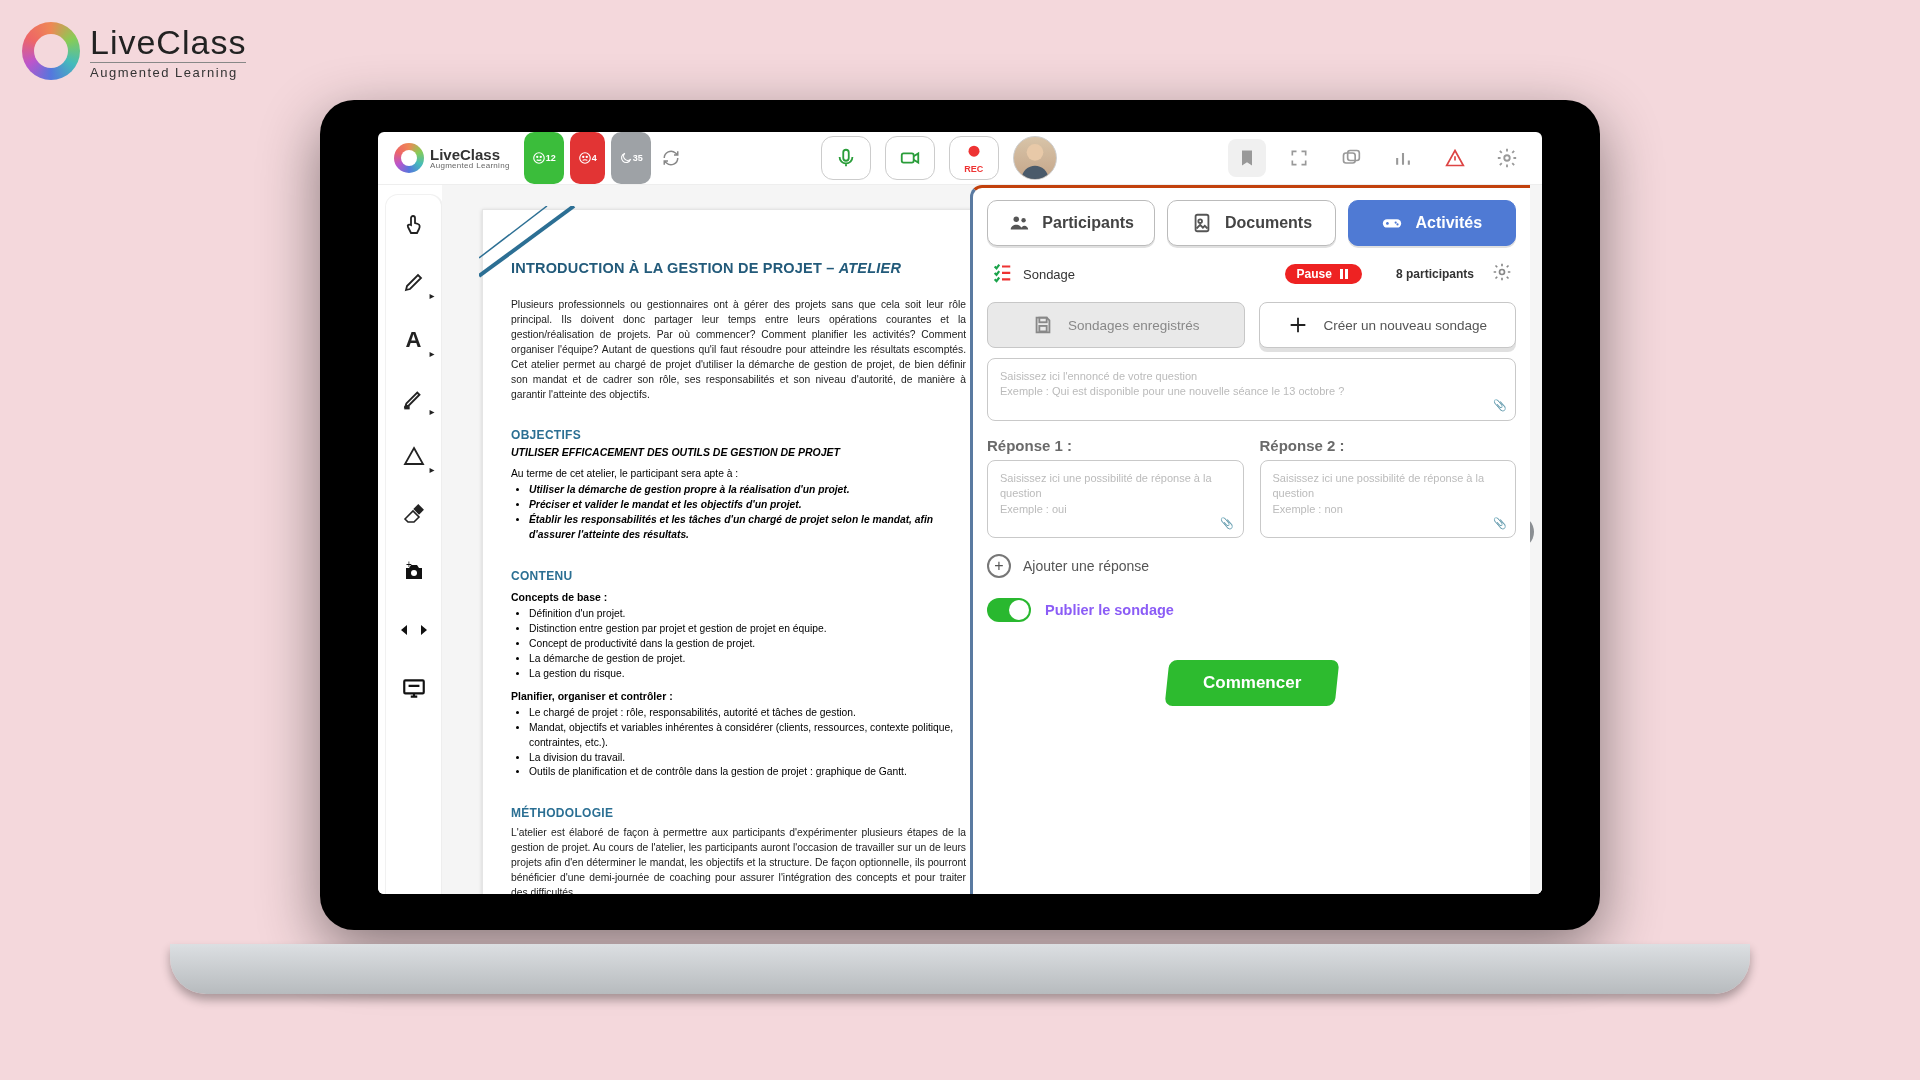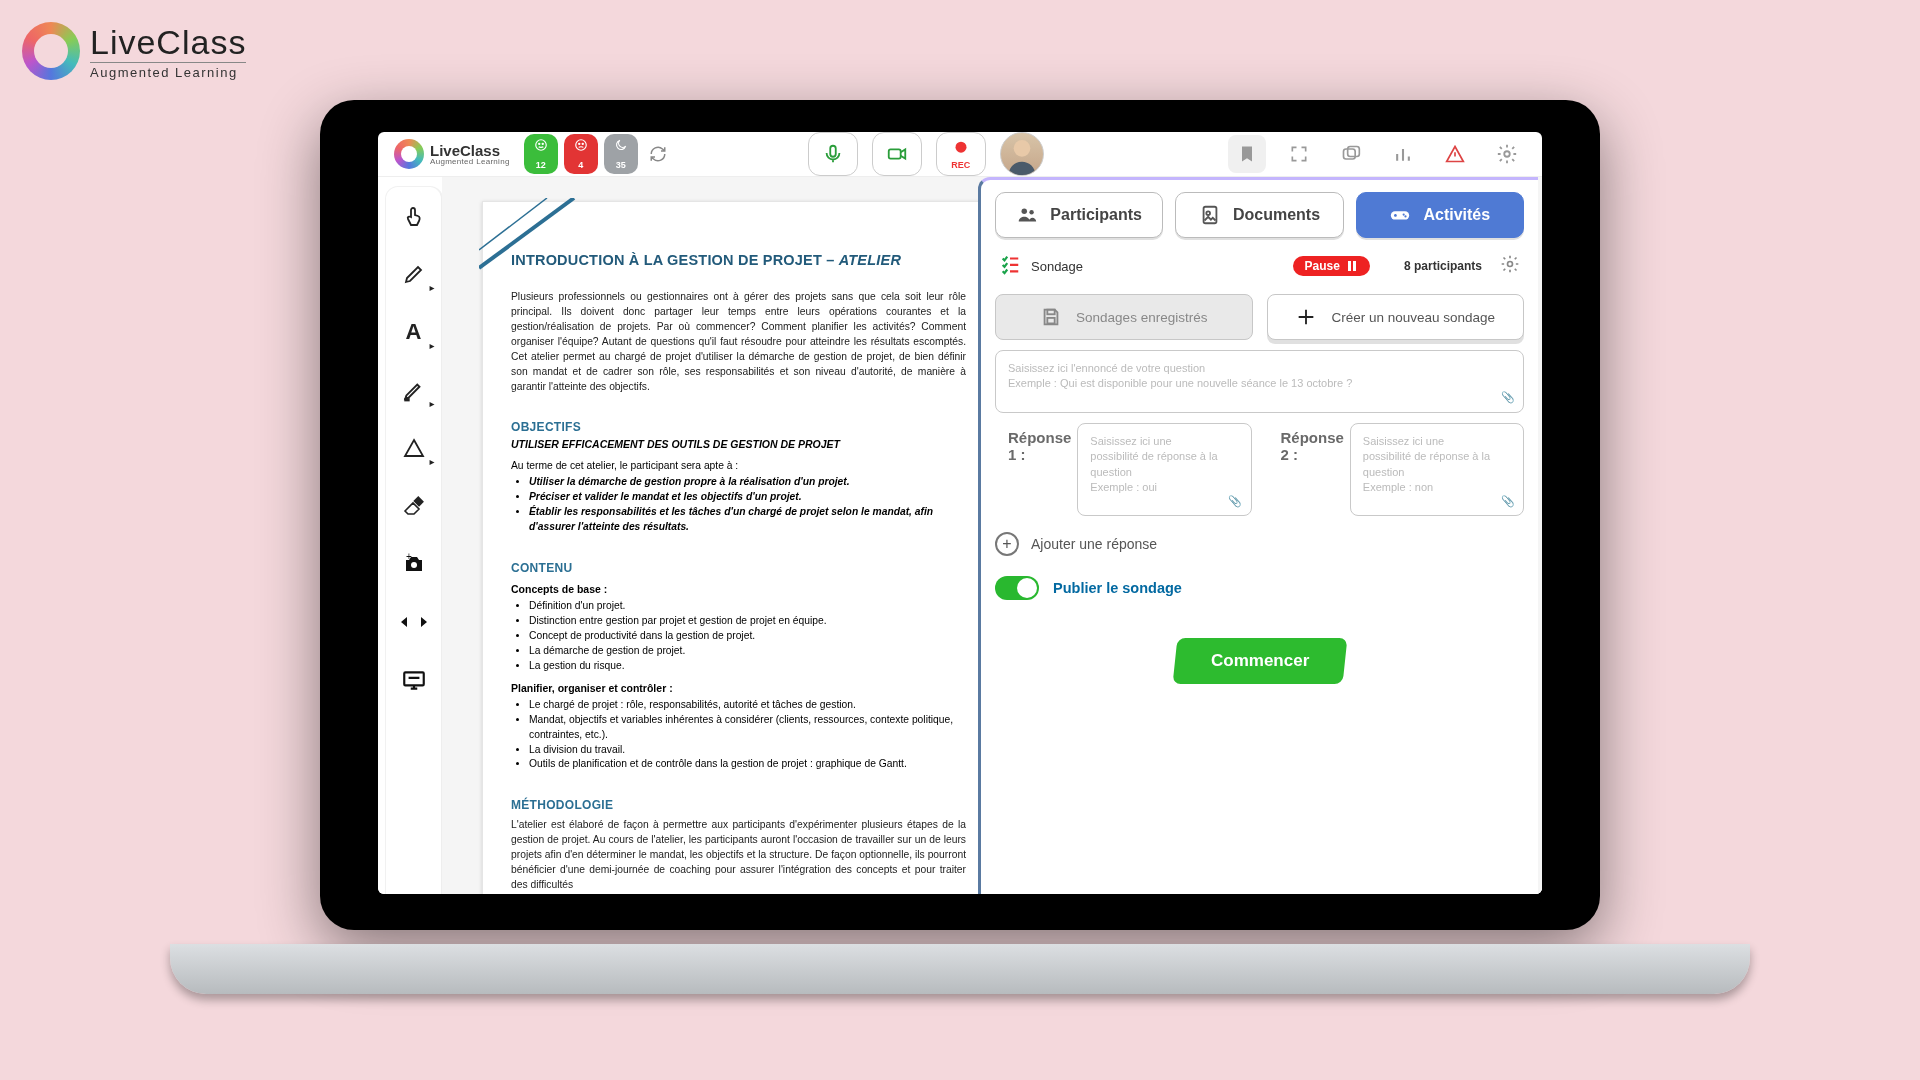--- a/index.html
+++ b/index.html
@@ -22,21 +22,21 @@
 .viewport { position:absolute; top:32px; left:58px; right:58px; bottom:36px; background:#fff; border-radius:6px; overflow:hidden; display:flex; flex-direction:column; }
 
 
 .topbar { height:76px; display:flex; align-items:center; gap:6px; padding:0 16px; border-bottom:1px solid #eee;}
 .inner-brand { display:flex; align-items:center; gap:6px; margin-right:8px;}
 .inner-brand .logo-ring2 { width:30px; height:30px; border-radius:50%; background: conic-gradient(#e85, #8c5, #4bb, #57d, #b5c, #e66, #e85); display:flex; align-items:center; justify-content:center;}
 .inner-brand .logo-ring2::after{content:""; width:16px;height:16px;border-radius:50%;background:#fff;}
 .inner-brand .lbl { font-size:15px; font-weight:600; color:#333; line-height:1; }
 .inner-brand .lbl small { display:block; font-size:8px; font-weight:400; color:#666; letter-spacing:.3px;}
 
-.pill { border-radius:10px; display:flex; flex-direction:column; align-items:center; justify-content:space-between; color:#fff; font-size:10px; padding:4px 8px; min-width:34px; height:40px;}
+.pill { border-radius:10px; display:flex; flex-direction:row; align-items:center; justify-content:space-between; color:#fff; font-size:10px; padding:4px 8px; min-width:34px; height:52px;}
 .pill .num { font-size:9px; font-weight:700;}
 .pill.green { background:#3bbd3b;}
 .pill.red { background:#e23434;}
 .pill.grey { background:#9ea2a6;}
 .refresh-btn { width:28px; height:28px; display:flex; align-items:center; justify-content:center; color:#888;}
 
 .center-controls { margin-left:130px; display:flex; gap:14px; align-items:center;}
 .ctl { width:50px; height:44px; border-radius:12px; border:1.5px solid #ccc; background:#fff; display:flex; align-items:center; justify-content:center; flex-direction:column; font-size:9px; color:#444;}
 .ctl svg{width:22px;height:22px;}
 .ctl.rec svg circle{fill:#e33;}
@@ -68,21 +68,21 @@
 .doc h2{ font-size:12px; font-weight:800; color:#2b6f93; margin-top:26px; letter-spacing:.3px;}
 .doc .em-line{ font-size:10.5px; font-weight:700; font-style:italic; margin-top:4px;}
 .doc p.small{ font-size:10.3px; margin-top:10px;}
 .doc ul{ margin:4px 0 0 18px;}
 .doc ul li{ font-size:10.3px; font-style:italic; font-weight:700; line-height:1.45;}
 .doc ul.plain li{font-style:normal; font-weight:400;}
 .doc .subhead{ font-size:10.5px; font-weight:700; margin-top:8px;}
 .doc-arrow { position:absolute; top:330px; right:8px; width:34px; height:34px; border-radius:50%; background:#8b8f93; color:#fff; display:flex; align-items:center; justify-content:center;}
 
 
-.sidepanel { width:560px; background:#fff; border-left:3px solid #5a7aa1; border-top:3px solid #c4b5fd; border-radius:12px 0 0 0; position:absolute; right:4px; top:0; bottom:0; padding:12px 14px 20px 14px; display:flex; flex-direction:column; gap:10px;}
+.sidepanel { width:560px; background:#fff; border-left:3px solid #5a7aa1; border-top:3px solid #c2410c; border-radius:12px 0 0 0; position:absolute; right:12px; top:0; bottom:0; padding:12px 14px 20px 14px; display:flex; flex-direction:column; gap:10px;}
 .tabs { display:flex; gap:12px;}
 .tab { flex:1; height:46px; border-radius:10px; border:1.5px solid #bbb; background:#fff; display:flex; align-items:center; justify-content:center; gap:12px; font-size:16px; font-weight:700; color:#444; box-shadow:0 2px 0 rgba(0,0,0,.12);}
 .tab.active { background:#4f7ad4; color:#fff; border-color:#4f7ad4;}
 .tab svg{width:22px;height:22px;}
 
 .sondage-row { display:flex; align-items:center; gap:10px; height:36px; padding:0 4px;}
 .sondage-row .lead-ic{color:#1aa34a;}
 .sondage-row .lab{ font-size:13px; color:#333; flex:1;}
 .pause-badge{ background:#e22; color:#fff; font-size:12px; font-weight:700; border-radius:14px; padding:3px 14px 3px 12px; display:flex; align-items:center; gap:8px;}
 .pause-badge .bars{display:inline-flex; gap:2px;}
@@ -92,30 +92,30 @@
 
 .twin-cards{ display:flex; gap:14px;}
 .opt-card{ flex:1; height:46px; border-radius:8px; border:1.5px solid #c7c7c7; background:#fff; display:flex; align-items:center; justify-content:center; gap:14px; font-size:13.5px; color:#555; box-shadow:0 4px 0 rgba(0,0,0,.12);}
 .opt-card.muted{ background:#e9e9e9; color:#888; box-shadow:none;}
 .opt-card svg{width:22px;height:22px;}
 
 .section-label{ font-size:15px; font-weight:700; color:#6a6a6a; margin-top:6px;}
 .textbox{ width:100%; border:1.5px solid #c9c9c9; border-radius:8px; background:#fff; padding:10px 30px 20px 12px; font-size:11px; color:#bbb; position:relative; min-height:52px; line-height:1.4;}
 .textbox .clip{ position:absolute; right:8px; bottom:6px; color:#999;}
 .answers-row{ display:flex; gap:16px;}
-.answers-row .col{ flex:1; display:flex; gap:6px;margin-left:13px;}
+.answers-row .col{ flex:1; display:flex; flex-direction:column; gap:6px;}
 .answers-row .textbox{ min-height:66px;}
 
 .add-answer{ display:flex; align-items:center; gap:12px; margin-top:6px; color:#555; font-size:14px;}
 .add-answer .plus-circ{ width:24px;height:24px; border:2px solid #777; border-radius:50%; display:flex; align-items:center; justify-content:center; font-size:16px; color:#555;}
 
 .publish-row{ display:flex; align-items:center; gap:14px; margin-top:10px;}
 .toggle{ width:44px; height:24px; background:#29b82f; border-radius:14px; position:relative;}
 .toggle::after{content:""; position:absolute; right:2px; top:2px; width:20px; height:20px; background:#fff; border-radius:50%;}
-.publish-row .lab{ font-size:14.5px; font-weight:600; color:#0369a1;}
+.publish-row .lab{ font-size:14.5px; font-weight:600; color:#8b5cf6;}
 
 .commencer{ margin:28px auto 0; width:170px; height:46px; background:#2dbb2f; color:#fff; font-size:17px; font-weight:700; border-radius:8px; display:flex; align-items:center; justify-content:center; transform:skewX(-6deg);}
 .commencer span{transform:skewX(6deg);}
 
 </style>
 </head>
 <body>
 
 <div class="brand-outer">
   <div class="logo-ring"></div>

